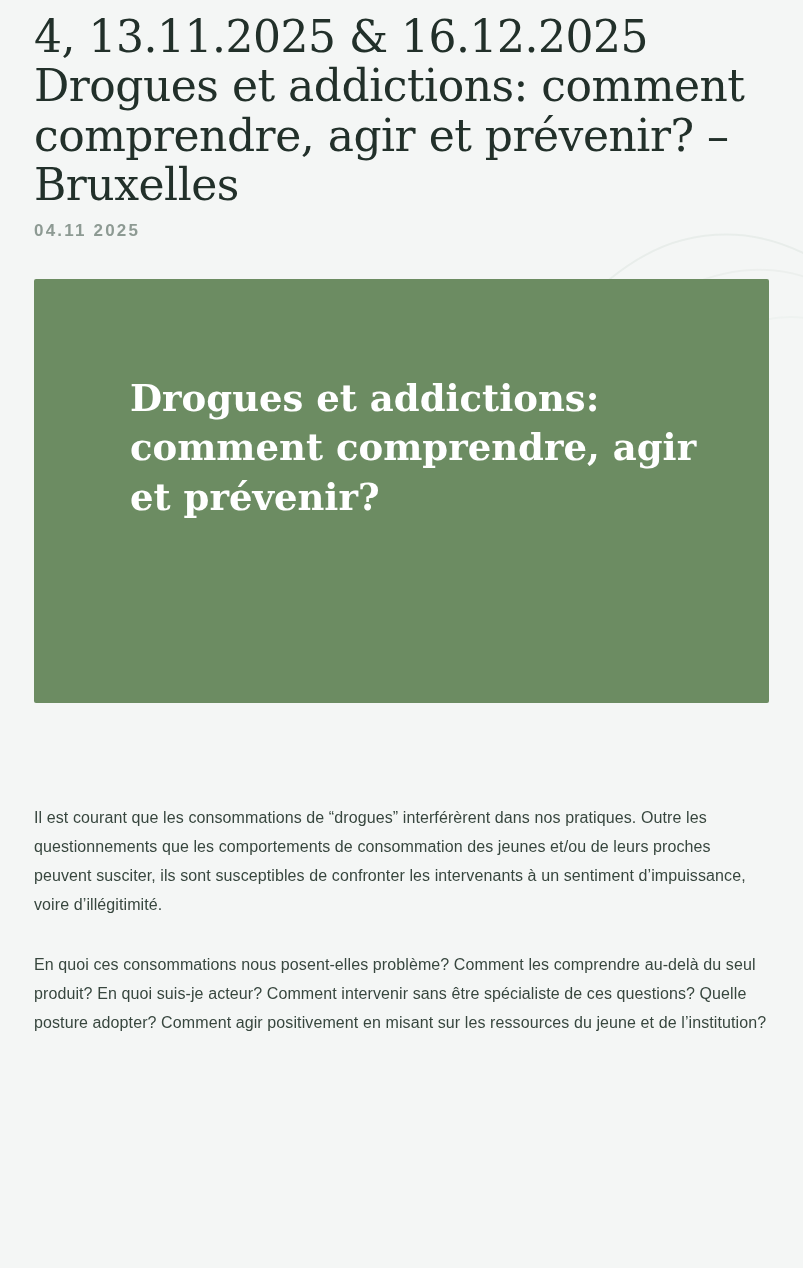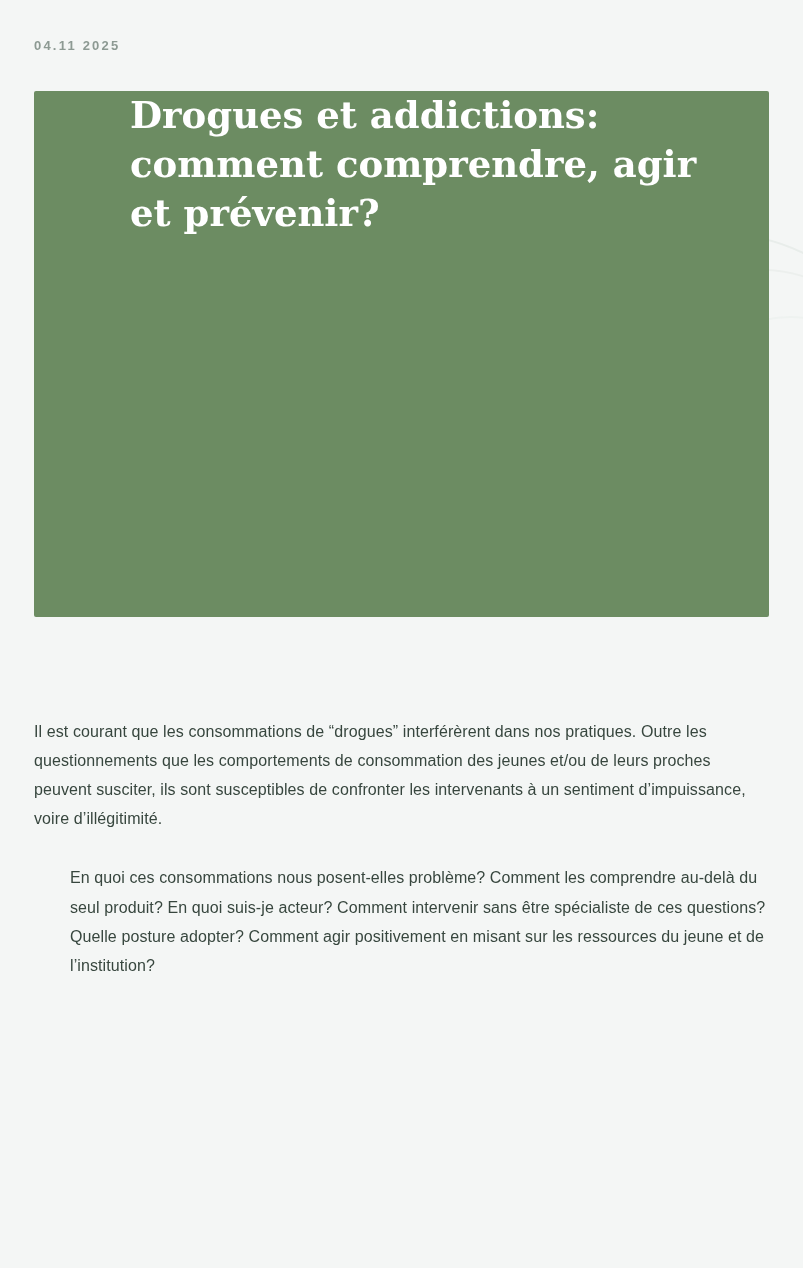--- a/index.html
+++ b/index.html
@@ -41,34 +41,34 @@
     font-family: "DejaVu Serif", "Liberation Serif", serif;
     font-weight: 400;
     font-size: 44px;
     line-height: 1.12;
     letter-spacing: -0.5px;
     color: #22302a;
     margin: 0;
     max-width: 730px;
   }
   .article-date {
-    margin-top: 26px;
-    font-size: 13px;
+    margin-top: 12px;
+    font-size: 17px;
     letter-spacing: 2.2px;
     font-weight: 700;
     color: #8d9a93;
   }
   .hero {
     position: relative;
     margin: 38px 34px 0 34px;
-    height: 526px;
+    height: 424px;
     background: #6c8c62;
     border-radius: 2px;
     display: flex;
-    align-items: flex-start;
+    align-items: center;
     z-index: 2;
   }
   .hero-caption {
     font-family: "DejaVu Serif", "Liberation Serif", serif;
     font-weight: 700;
     font-size: 37px;
     line-height: 1.33;
     color: #ffffff;
     margin: 0 0 86px 96px;
     max-width: 570px;
@@ -82,35 +82,35 @@
     font-family: "Liberation Sans", sans-serif;
     font-size: 16px;
     line-height: 1.82;
     color: #37463e;
     margin: 0 0 30px 0;
     max-width: 735px;
     letter-spacing: 0.1px;
   }
   .article-body p:last-child {
     margin-bottom: 0;
-    margin-left: 36px;
   }
 </style>
 </head>
 <body>
 
 <div class="page">
 
   <svg class="decor" viewBox="0 0 560 320" xmlns="http://www.w3.org/2000/svg">
     <path d="M10,300 C140,300 200,120 320,90 C420,65 500,130 556,210" fill="none" stroke="#dfe6e2" stroke-width="2"></path>
     <path d="M60,318 C180,314 240,150 360,124 C450,104 520,160 558,236" fill="none" stroke="#e6ebe8" stroke-width="2"></path>
     <path d="M150,318 C250,300 300,190 400,170 C470,156 530,196 558,260" fill="none" stroke="#eaefec" stroke-width="2"></path>
   </svg>
 
   <header class="article-header">
+    <h1 class="article-title">4, 13.11.2025 &amp; 16.12.2025 Drogues et addictions: comment comprendre, agir et prévenir? – Bruxelles</h1>
     <div class="article-date">04.11 2025</div>
   </header>
 
   <section class="hero">
     <h2 class="hero-caption">Drogues et addictions: comment comprendre, agir et prévenir?</h2>
   </section>
 
   <section class="article-body">
     <p>Il est courant que les consommations de “drogues” interférèrent dans nos pratiques. Outre les questionnements que les comportements de consommation des jeunes et/ou de leurs proches peuvent susciter, ils sont susceptibles de confronter les intervenants à un sentiment d’impuissance, voire d’illégitimité.</p>
     <p>En quoi ces consommations nous posent-elles problème? Comment les comprendre au-delà du seul produit? En quoi suis-je acteur? Comment intervenir sans être spécialiste de ces questions? Quelle posture adopter? Comment agir positivement en misant sur les ressources du jeune et de l’institution?</p>

